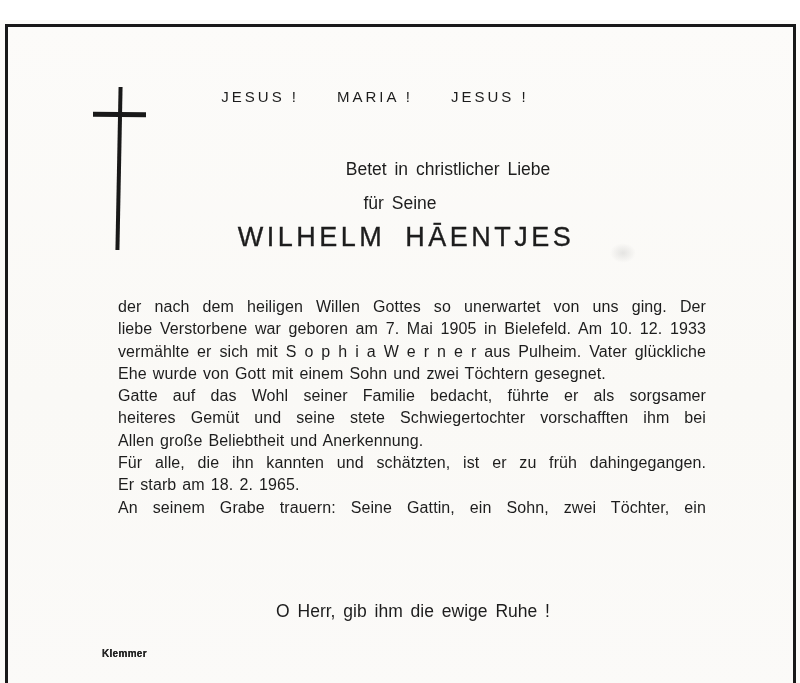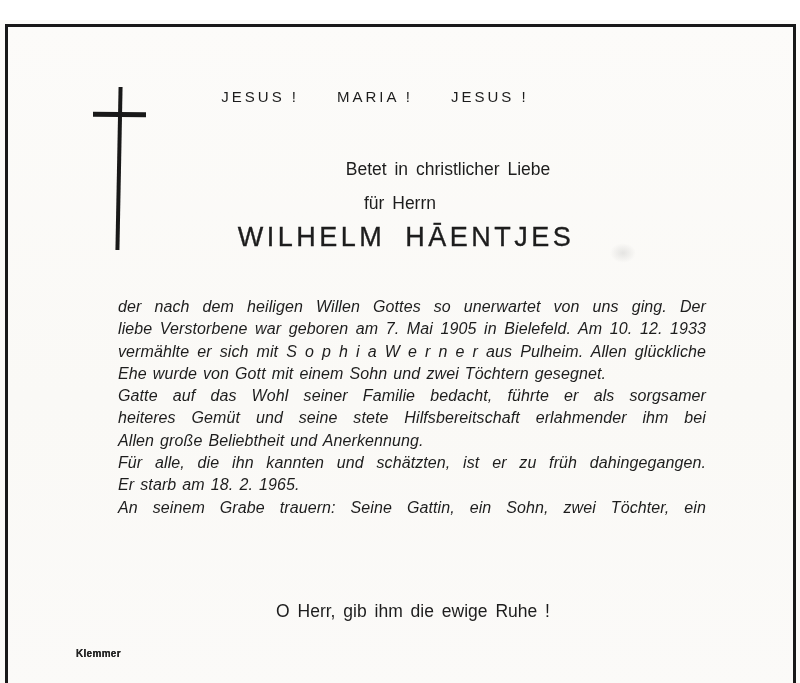--- a/index.html
+++ b/index.html
@@ -28,28 +28,28 @@
     position:absolute;top:202px;left:0;width:100%;text-align:center;
     font-size:27px;letter-spacing:3.5px;word-spacing:9px;
     transform:translateX(6px);
     -webkit-text-stroke:0.35px #1d1d1d;
   }
   
   .obituary{
     position:absolute;left:118px;top:276px;width:588px;
     font-size:16px;line-height:22.3px;word-spacing:1.5px;letter-spacing:0.1px;
   }
-  .bl{text-align:left;font-style:italic;}
+  .bl{text-align:left;}
   .bl.j{text-align:justify;text-align-last:justify;text-justify:inter-word;}
   .closing{
     position:absolute;top:581px;left:0;width:100%;text-align:center;
     font-size:17.5px;word-spacing:3px;transform:translateX(13px);
   }
   .printer{
-    position:absolute;left:76px;top:628px;font-size:10px;font-weight:bold;
+    position:absolute;left:102px;top:628px;font-size:10px;font-weight:bold;
     letter-spacing:0.3px;color:#242424;text-shadow:0 0 0.6px #242424;
   }
   .smudge{
     position:absolute;left:610px;top:223px;width:26px;height:20px;border-radius:50%;
     background:radial-gradient(ellipse at center,rgba(150,150,150,0.22),rgba(150,150,150,0) 70%);
   }
 </style>
 </head>
 <body>
 
@@ -62,33 +62,33 @@
     <div class="cross-h"></div>
   </div>
 
   <div class="invocation">
     <span>JESUS !</span>
     <span>MARIA !</span>
     <span>JESUS !</span>
   </div>
 
   <div class="intro1">Betet in christlicher Liebe</div>
-  <div class="intro2">für Herrn</div>
+  <div class="intro2">für Seine</div>
 
   <div class="name">WILHELM HĀENTJES</div>
 
   <div class="smudge"></div>
 
   <div class="obituary">
     <div class="bl j">der nach dem heiligen Willen Gottes so unerwartet von uns ging. Der</div>
     <div class="bl j">liebe Verstorbene war geboren am 7. Mai 1905 in Bielefeld. Am 10. 12. 1933</div>
-    <div class="bl j">vermählte er sich mit S o p h i a W e r n e r aus Pulheim. Allen glückliche</div>
+    <div class="bl j">vermählte er sich mit S o p h i a W e r n e r aus Pulheim. Vater glückliche</div>
     <div class="bl">Ehe wurde von Gott mit einem Sohn und zwei Töchtern gesegnet.</div>
     <div class="bl j">Gatte auf das Wohl seiner Familie bedacht, führte er als sorgsamer</div>
-    <div class="bl j">heiteres Gemüt und seine stete Hilfsbereitschaft erlahmender ihm bei</div>
+    <div class="bl j">heiteres Gemüt und seine stete Schwiegertochter vorschafften ihm bei</div>
     <div class="bl">Allen große Beliebtheit und Anerkennung.</div>
     <div class="bl j">Für alle, die ihn kannten und schätzten, ist er zu früh dahingegangen.</div>
     <div class="bl">Er starb am 18. 2. 1965.</div>
     <div class="bl j">An seinem Grabe trauern: Seine Gattin, ein Sohn, zwei Töchter, ein</div>
   </div>
 
   <div class="closing">O Herr, gib ihm die ewige Ruhe !</div>
 
   <div class="printer">Klemmer</div>
 

